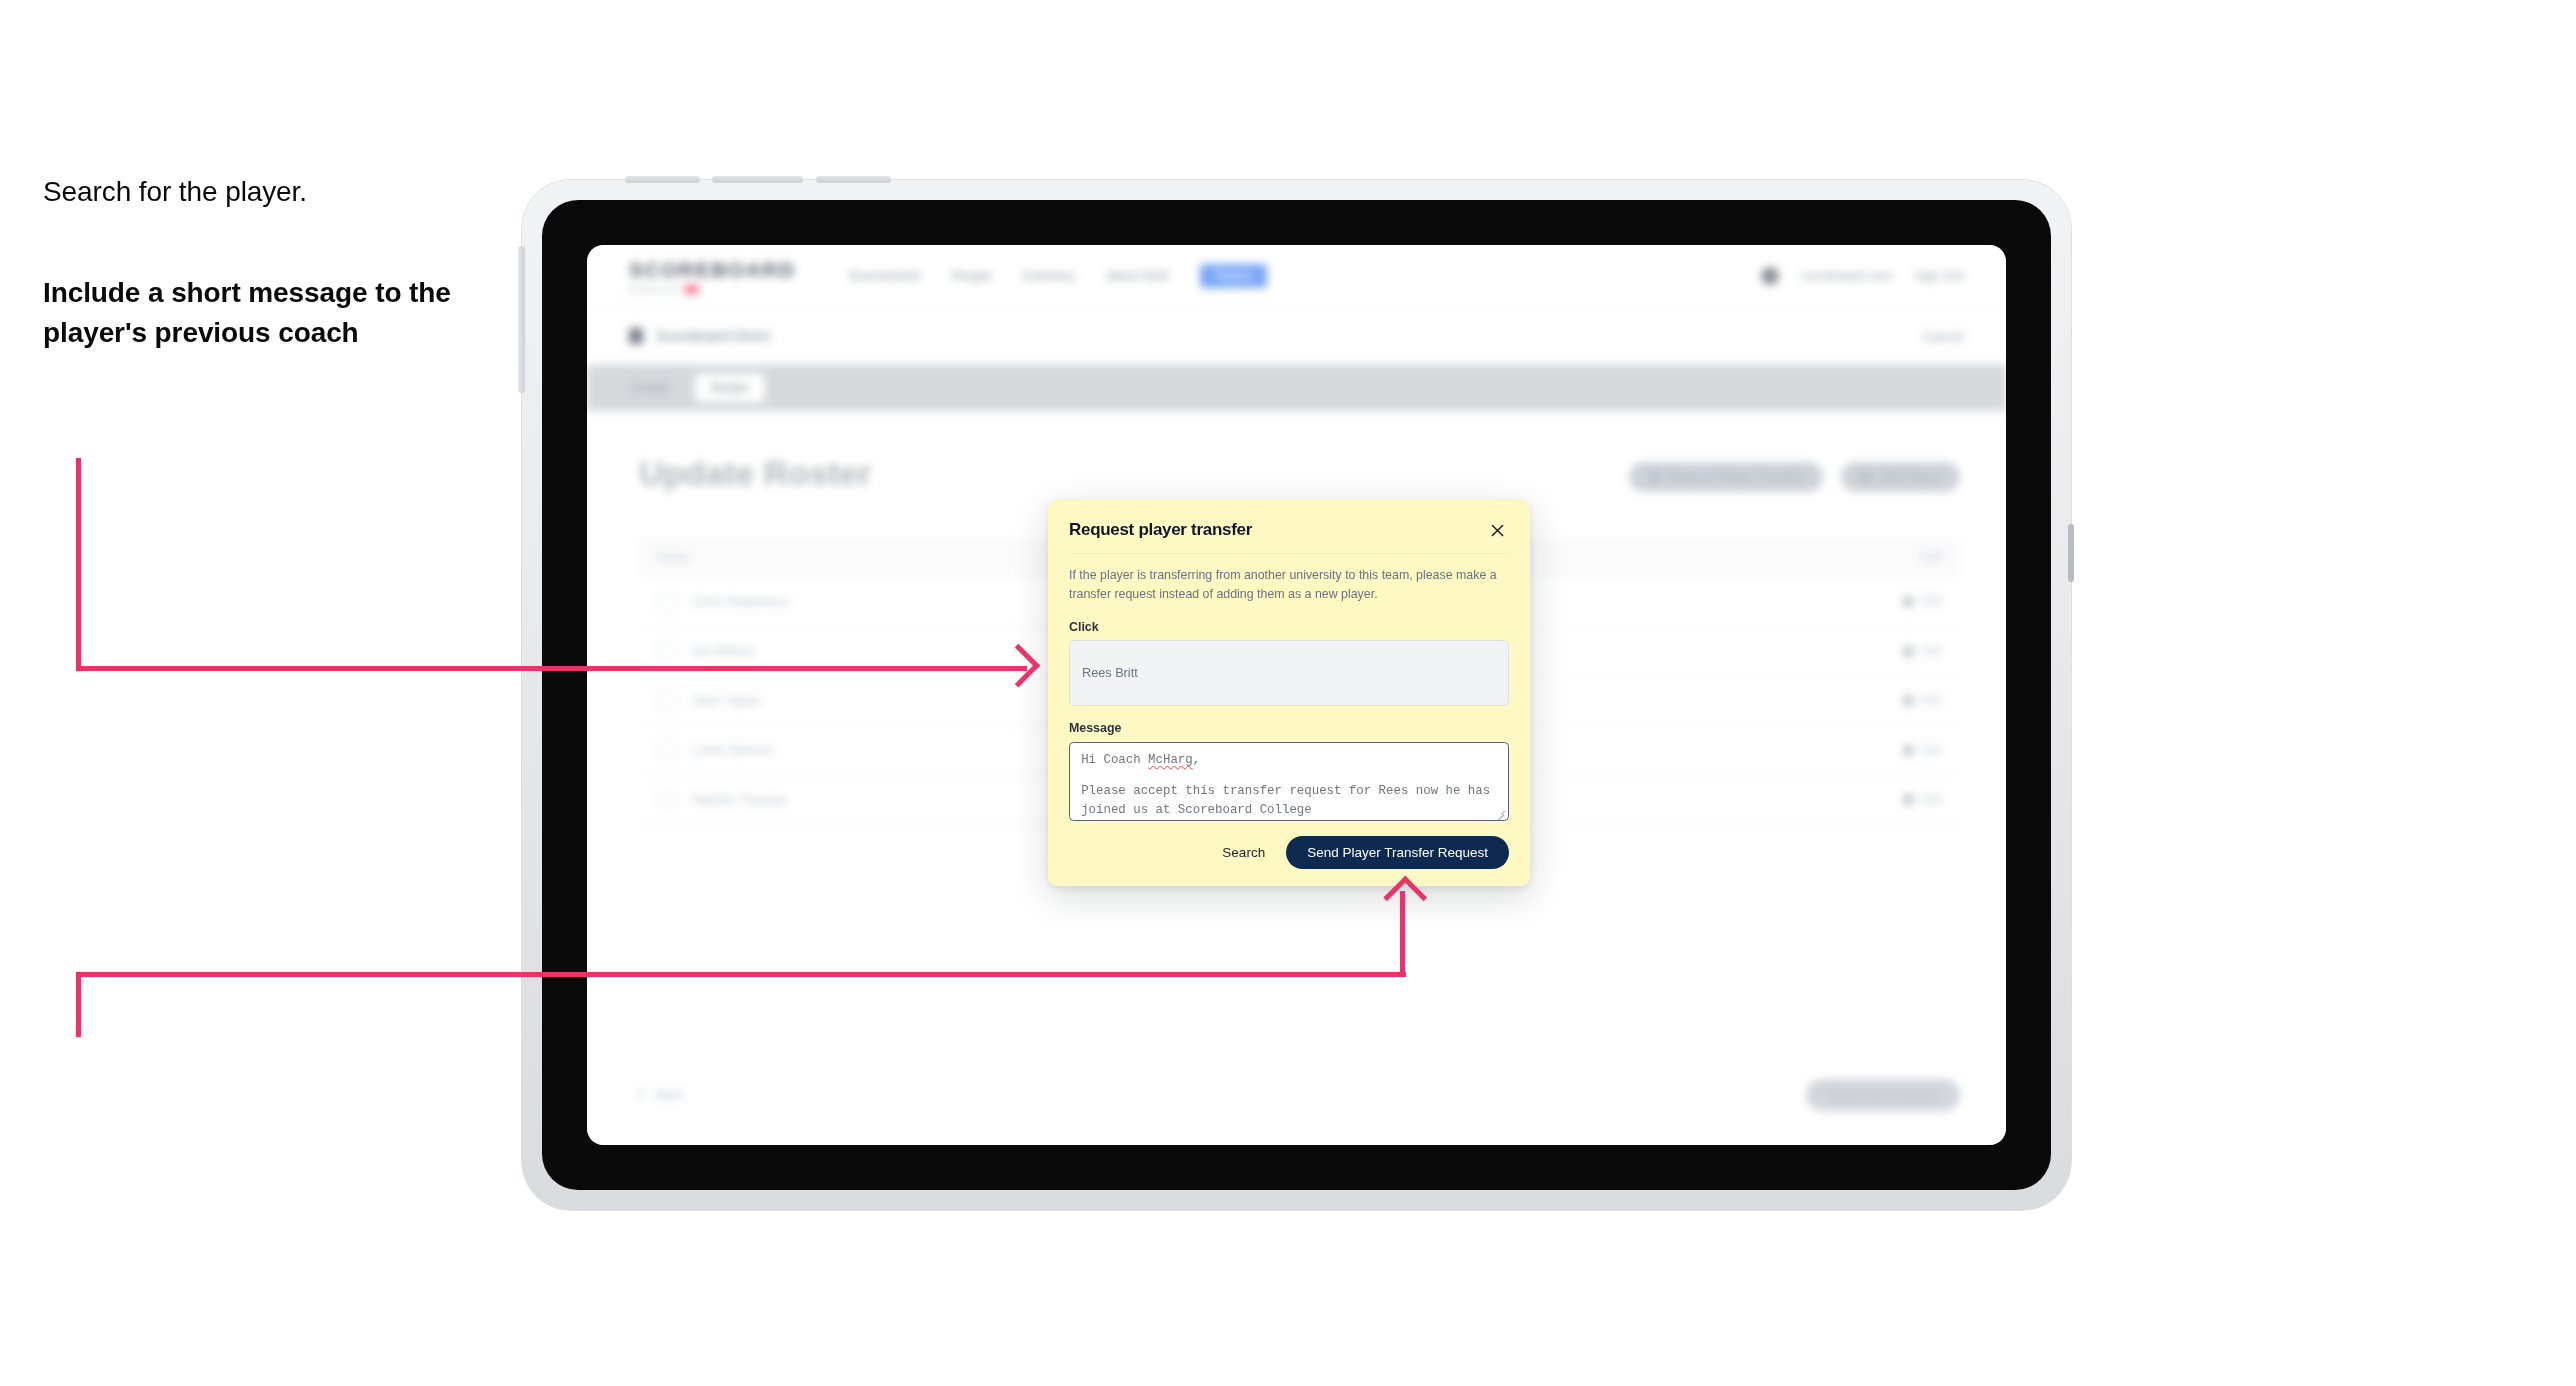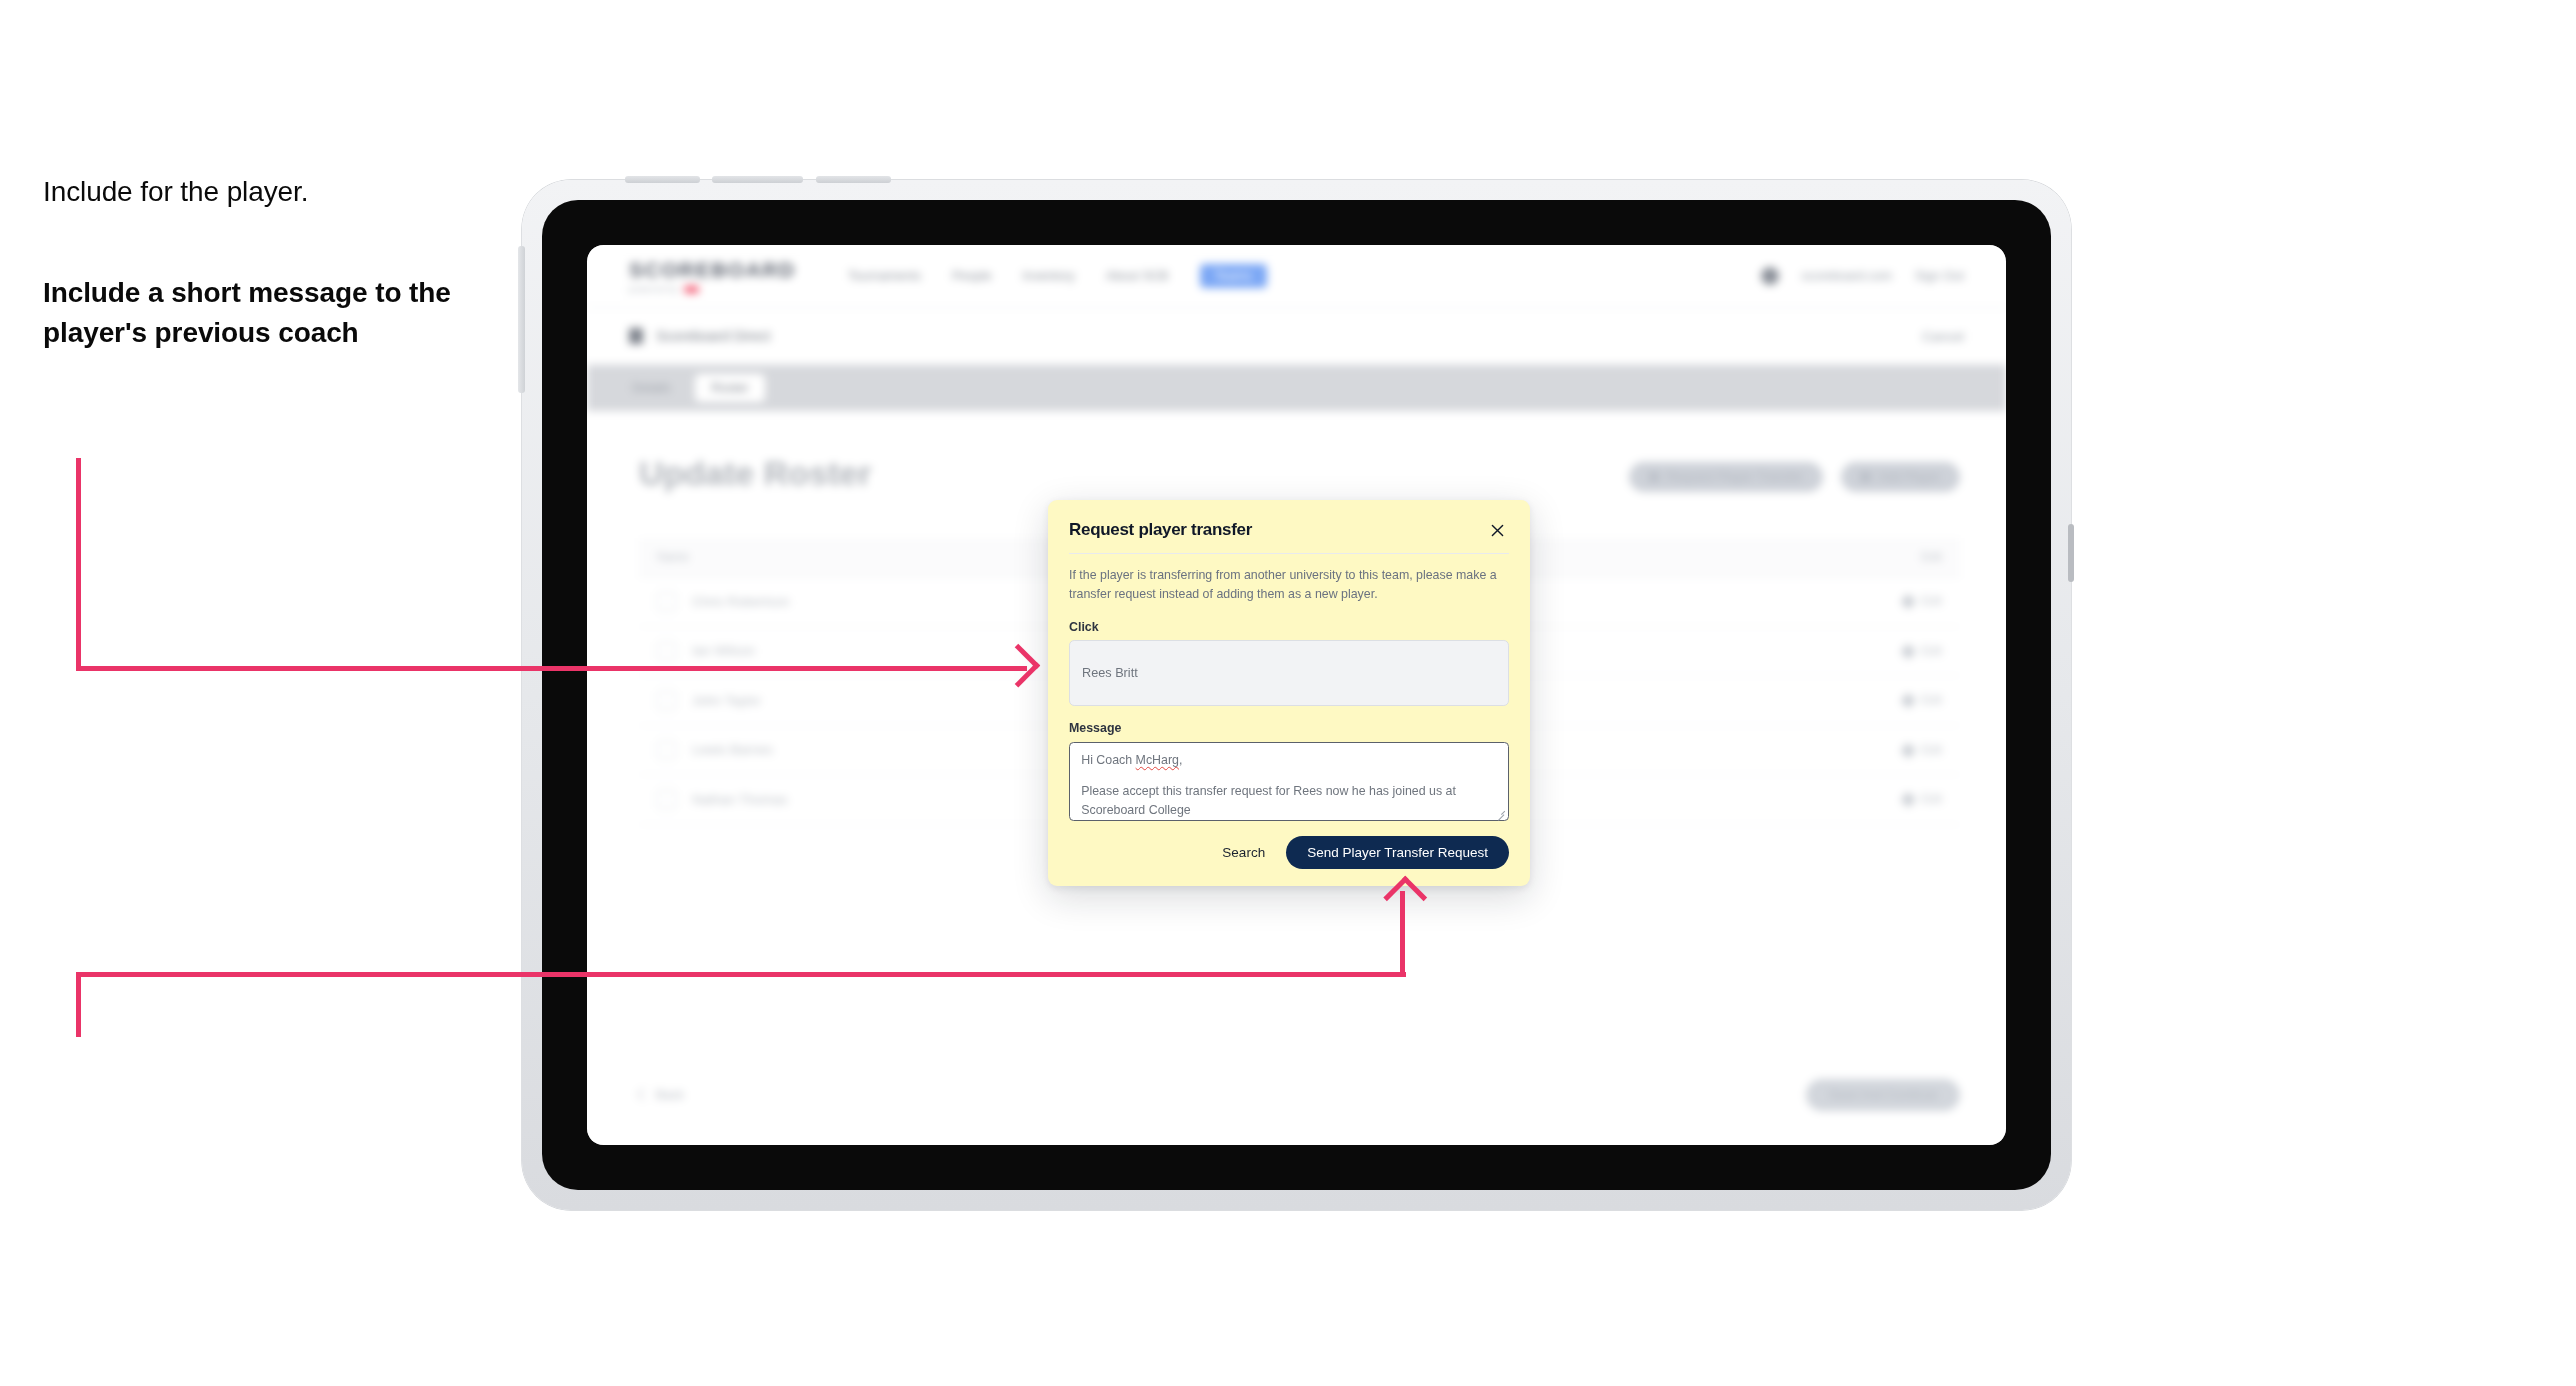--- a/index.html
+++ b/index.html
@@ -291,21 +291,21 @@
     margin-top: 6.7px;
     width: 100%;
     box-sizing: border-box;
     background: #ffffff;
     border: 1.1px solid #5b616b;
     border-radius: 4.5px;
     padding: 8.2px 11.2px;
     font-size: 12.4px;
     line-height: 1.52;
     color: #6f757e;
-    font-family: Liberation Sans, sans-serif;
+    font-family: Liberation Mono, monospace;
     height: 79px;
     resize: none;
     overflow: hidden;
     display: block;
   }
   .msg-wrap { position: relative; }
   .msg-resize {
     position: absolute;
     right: 4.5px; bottom: 4.5px;
     width: 8.2px; height: 8.2px;
@@ -515,21 +515,21 @@
     </div>
 
     <div class="modal-actions">
       <button class="cancel-btn">Search</button>
       <button class="send-btn">Send Player Transfer Request</button>
     </div>
   </div>
 </div>
 
 <div class="annotation-layer">
-  <div class="anno-text" id="anno-search">Include for the player.</div>
+  <div class="anno-text" id="anno-search">Search for the player.</div>
   <div class="anno-text" id="anno-message">Include a short message to the player's previous coach</div>
 
   <div class="pink-line" id="line1-v"></div>
   <div class="pink-line" id="line1-h"></div>
   <div id="arrow1-head"></div>
 
   <div class="pink-line" id="line2-v"></div>
   <div class="pink-line" id="line2-h"></div>
   <div class="pink-line" id="line2-v2"></div>
   <div id="arrow2-head"></div>

